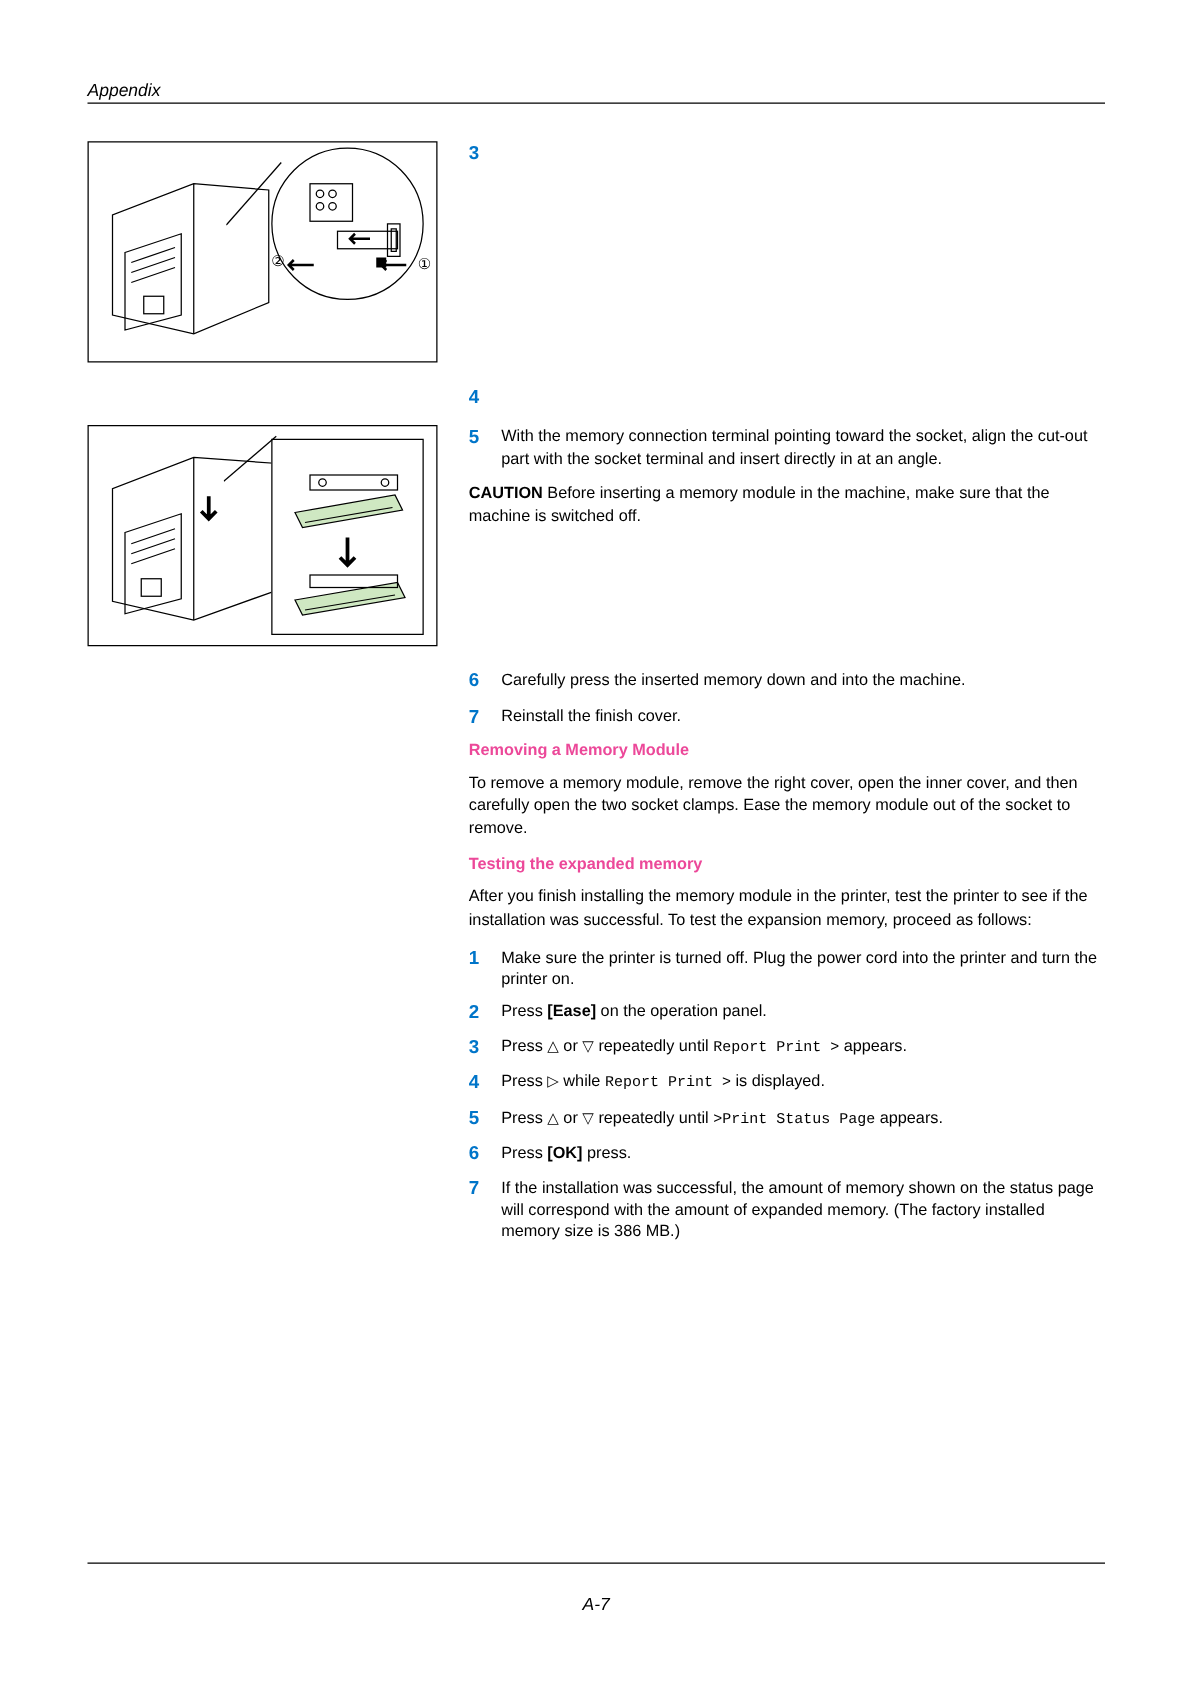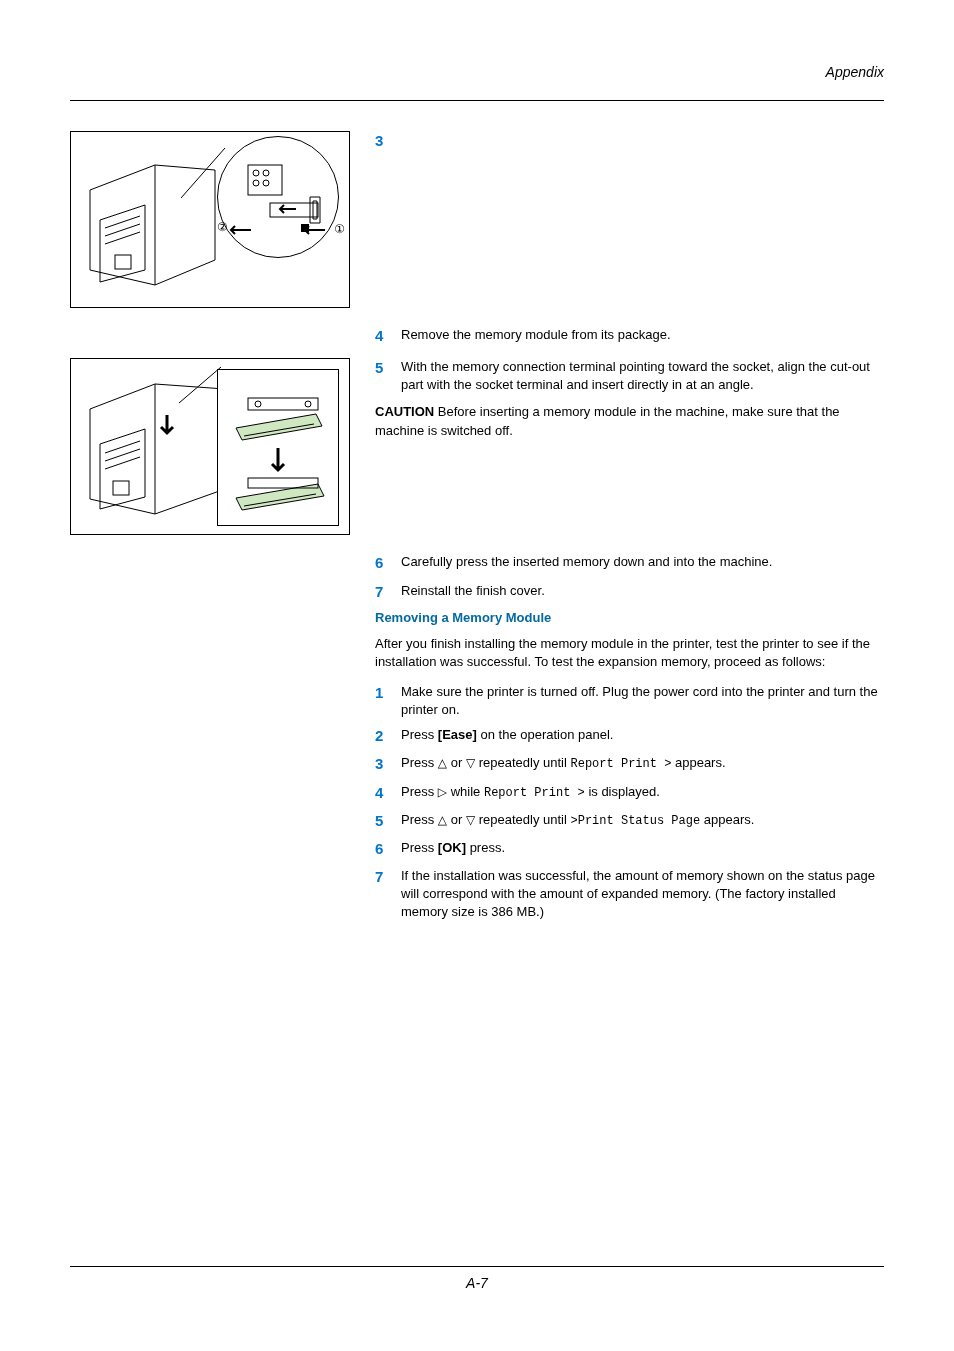--- a/index.html
+++ b/index.html
@@ -11,24 +11,24 @@
     background: #fff;
   }
   .page {
     width: 954px;
     height: 1351px;
     position: relative;
     box-sizing: border-box;
     padding: 64px 70px 40px 70px;
   }
   .header-area {
-    text-align: right;
+    text-align: left;
     font-style: italic;
     font-size: 14px;
-    padding-bottom: 20px;
+    padding-bottom: 2px;
     border-bottom: 1px solid #000;
     margin-bottom: 30px;
   }
   .content {
     display: flex;
     flex-direction: column;
   }
   .row {
     display: flex;
     align-items: flex-start;
@@ -66,33 +66,33 @@
   }
   .step-text {
     flex: 1;
   }
   .para {
     line-height: 1.4;
     margin-bottom: 12px;
   }
   .caution b { font-weight: bold; }
   .section-h {
-    color: #0369a1;
+    color: #ec4899;
     font-weight: bold;
     font-size: 13px;
     margin-bottom: 10px;
   }
   .footer-area {
     position: absolute;
     left: 70px;
     right: 70px;
     bottom: 60px;
     border-top: 1px solid #000;
     text-align: center;
-    padding-top: 8px;
+    padding-top: 24px;
     font-style: italic;
     font-size: 14px;
   }
   .glyph {
     font-family: "Arial Unicode MS", Arial, sans-serif;
     font-size: 12px;
   }
   .code-text {
     font-family: "Courier New", monospace;
     font-size: 12px;
@@ -175,21 +175,20 @@
           <span class="step-num">3</span>
         </div>
       </div>
     </div>
 
     <div class="row">
       <div class="fig-col"></div>
       <div class="text-col">
         <div class="step">
           <span class="step-num">4</span>
-          <span class="step-text">Remove the memory module from its package.</span>
         </div>
       </div>
     </div>
 
     <div class="row" style="margin-bottom:18px;">
       <div class="fig-col">
         <div class="fig-box">
           <svg class="f2-body" viewBox="0 0 150 155">
             <path class="outline" d="M5 130 L5 40 L70 15 L140 20 L140 120 L70 145 Z" fill="none" stroke="#000"></path>
             <path d="M70 15 L70 145" fill="none" stroke="#000"></path>
@@ -243,21 +242,23 @@
         <div class="step">
           <span class="step-num">6</span>
           <span class="step-text">Carefully press the inserted memory down and into the machine.</span>
         </div>
         <div class="step">
           <span class="step-num">7</span>
           <span class="step-text">Reinstall the finish cover.</span>
         </div>
 
         <div class="section-h">Removing a Memory Module</div>
-
+        <div class="para">To remove a memory module, remove the right cover, open the inner cover, and then carefully open the two socket clamps. Ease the memory module out of the socket to remove.</div>
+
+        <div class="section-h">Testing the expanded memory</div>
         <div class="para">After you finish installing the memory module in the printer, test the printer to see if the installation was successful. To test the expansion memory, proceed as follows:</div>
 
         <div class="step">
           <span class="step-num">1</span>
           <span class="step-text">Make sure the printer is turned off. Plug the power cord into the printer and turn the printer on.</span>
         </div>
 
         <div class="step">
           <span class="step-num">2</span>
           <span class="step-text">

